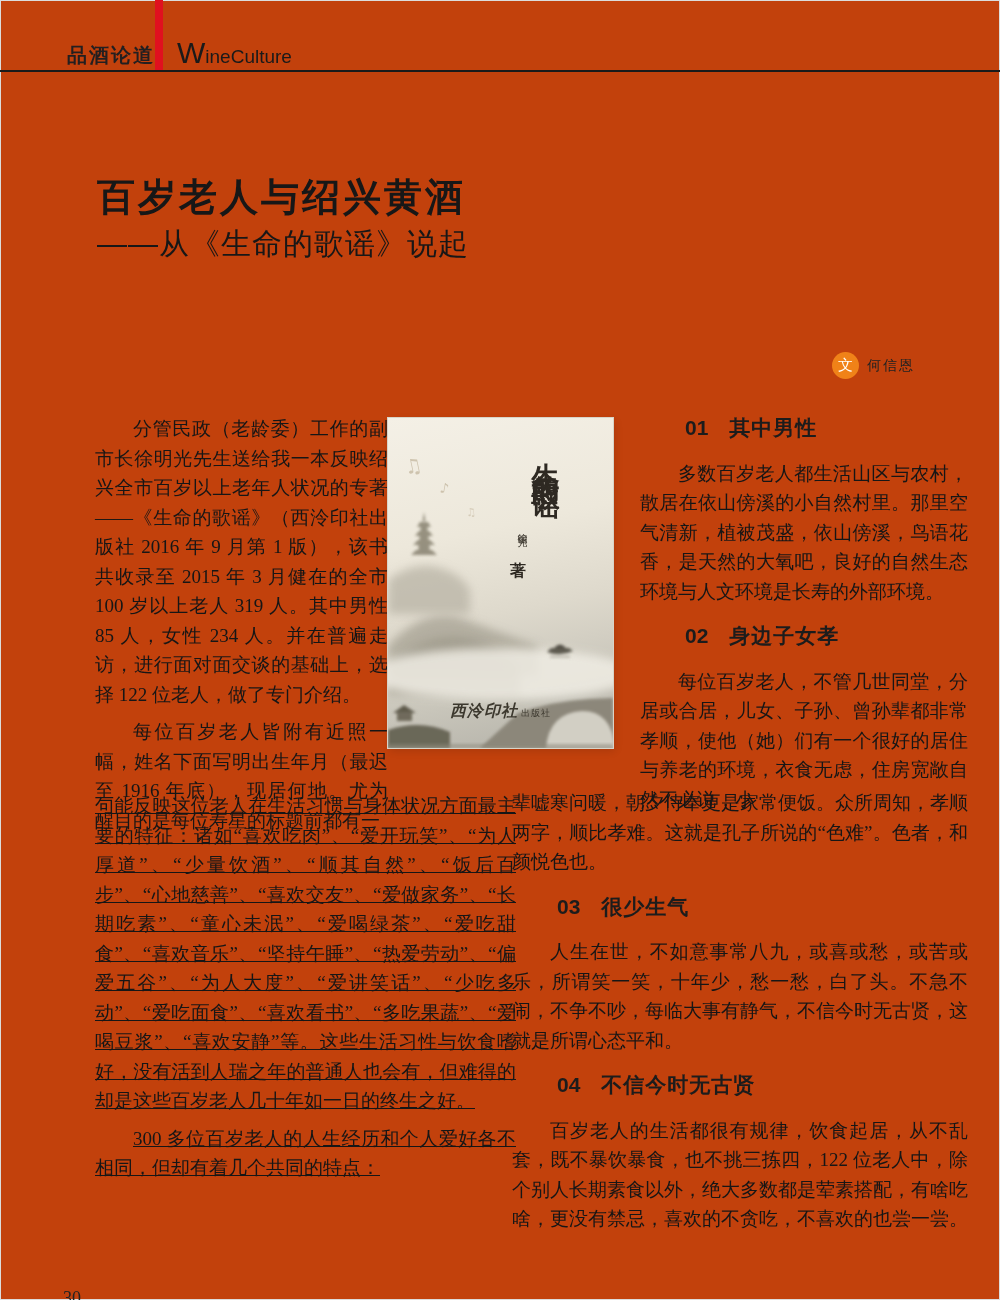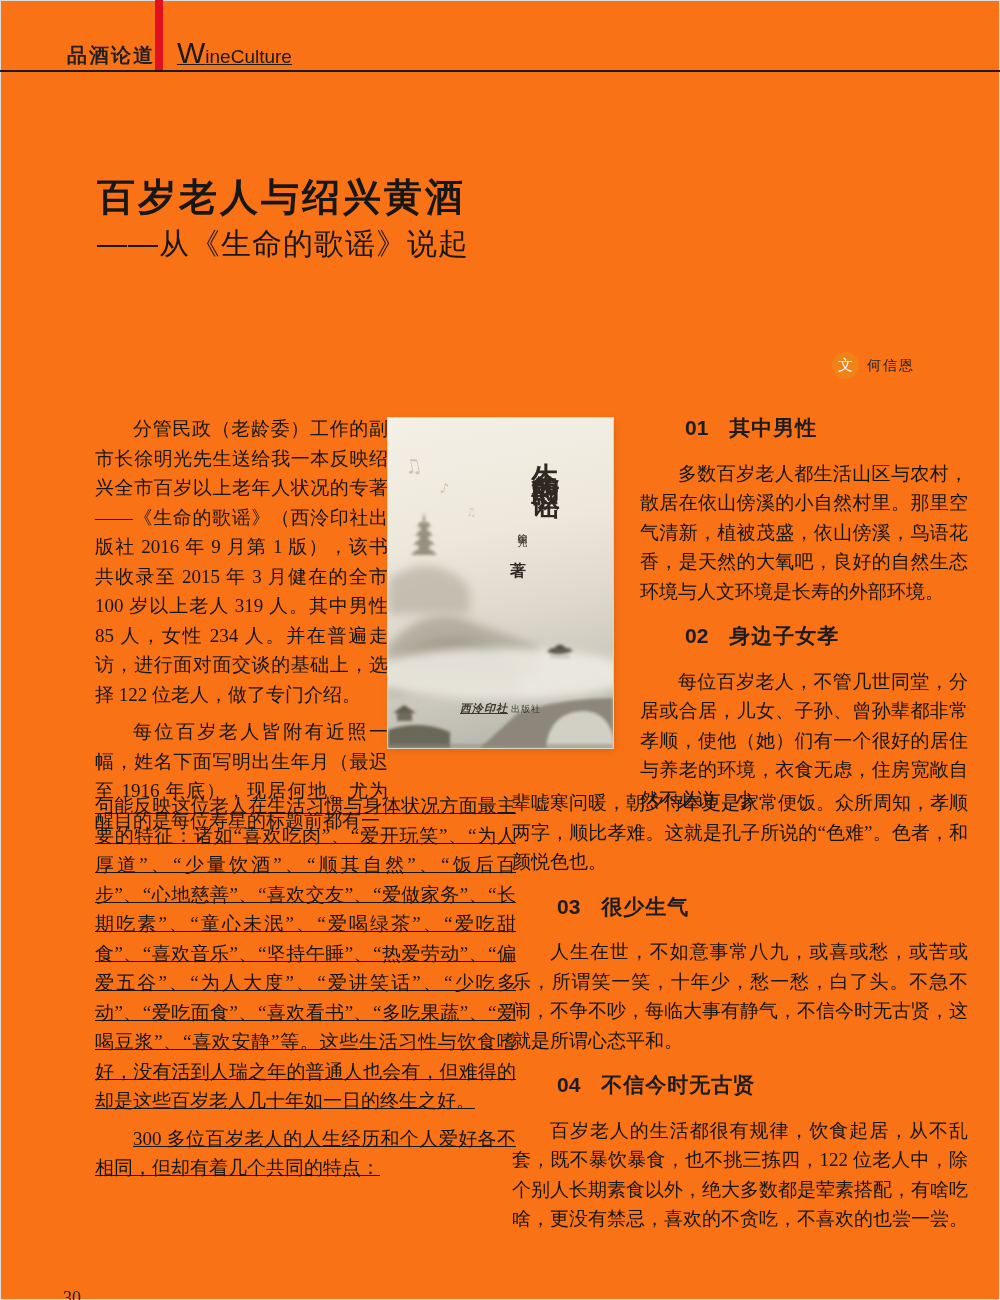--- a/index.html
+++ b/index.html
@@ -1,30 +1,30 @@
 <!DOCTYPE html>
 <html><head>
 <meta charset="utf-8">
 <style>
   * { margin:0; padding:0; box-sizing:border-box; }
   html,body { background:#ffffff; }
   .page {
-    position:relative; width:1000px; height:1300px; background:#f97316;
+    position:relative; width:1000px; height:1300px; background:#c2410c;
     font-family:"Liberation Serif","DejaVu Serif",serif; color:#1b1b1b;
     box-shadow: inset 0 0 0 1px #dcdcdc; overflow:hidden;
   }
   
   .hdr-category {
     position:absolute; left:67px; top:42px; font-family:"Liberation Sans","DejaVu Sans",sans-serif;
     font-size:20px; font-weight:600; letter-spacing:2px; color:#231f20;
   }
   .hdr-bar { position:absolute; left:155px; top:0; width:8px; height:71px; background:#e0101f; }
   .hdr-brand {
     position:absolute; left:177px; top:36px; font-family:"Liberation Sans","DejaVu Sans",sans-serif;
-    color:#1a1a1a; font-weight:500;text-decoration:underline;
+    color:#1a1a1a; font-weight:500;
   }
   .hdr-brand .big { font-size:30px; }
   .hdr-brand .small { font-size:19px; }
   .hdr-rule { position:absolute; left:0; top:70px; width:1000px; height:2px; background:#1a1a1a; }
   
   .title-main {
     position:absolute; left:97px; top:172px; font-family:"Liberation Sans","DejaVu Sans",sans-serif;
     font-size:38px; font-weight:600; letter-spacing:3px; color:#171717;
   }
   .title-sub {
@@ -73,21 +73,21 @@
   }
   .book-author {
     position:absolute; left:127px; top:107px; writing-mode:vertical-rl; text-orientation:upright;
     font-size:10px; letter-spacing:2px; color:#3a352c;
   }
   .book-role { position:absolute; left:122px; top:143px; font-size:16px; font-weight:700; color:#2e2922; }
   .book-pub {
     position:absolute; left:0; right:0; top:283px; text-align:center; color:#3c382e;
     font-size:12px; letter-spacing:1px;
   }
-  .book-pub .script { font-weight:700; font-style:italic; font-size:11px;text-decoration:underline; }
+  .book-pub .script { font-weight:700; font-style:italic; font-size:16px; }
   .book-pub .plain { font-size:9px; font-style:normal; font-weight:400; margin-left:3px; }
   
   .page-num { position:absolute; left:63px; top:1288px; font-size:18px; color:#222; }
 </style>
 </head>
 <body>
 
 <div class="page">
 
   <div class="hdr-category">品酒论道</div>

